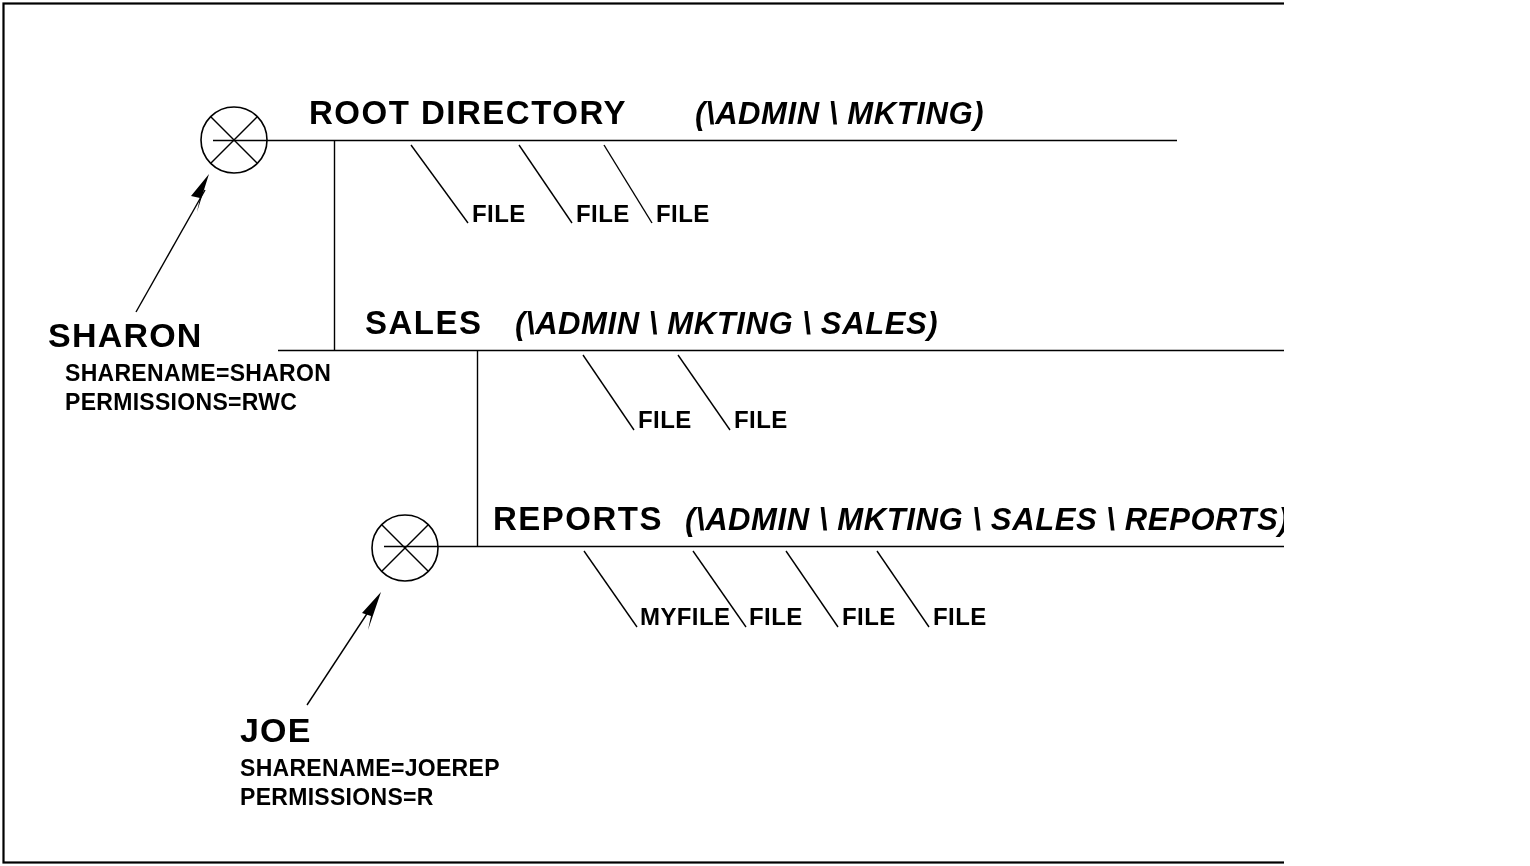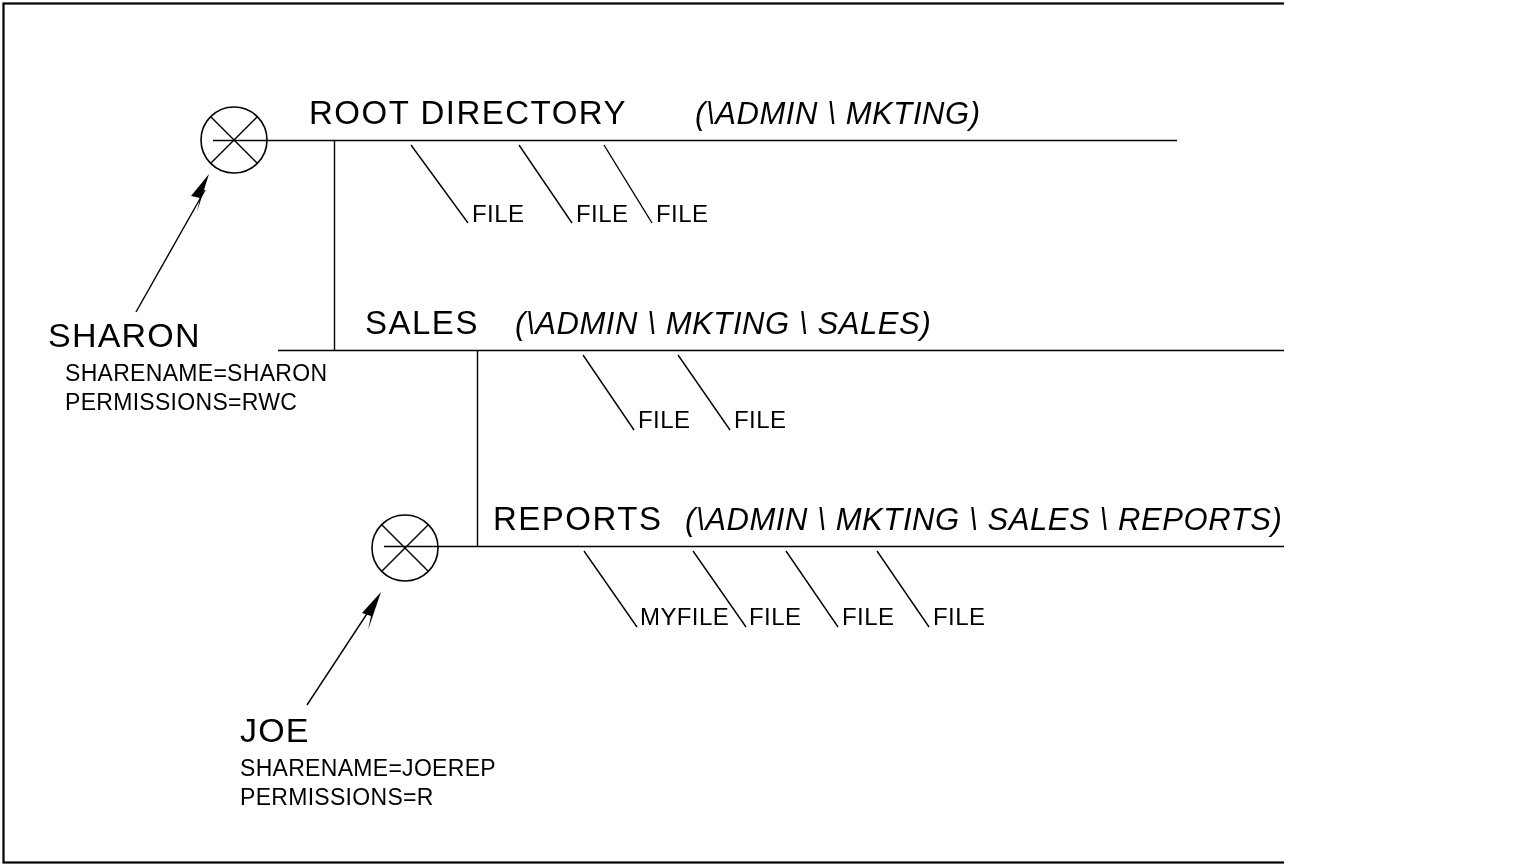--- a/index.html
+++ b/index.html
@@ -10,20 +10,21 @@
   }
   body {
     font-family: "Liberation Sans", sans-serif;
   }
   #canvas-wrap {
     position: relative;
     width: 1284px;
     height: 866px;
     background: #ffffff;
     overflow: hidden;
+    font-weight: bold;
   }
   svg#diagram {
     display: block;
     width: 1530px;
     height: 866px;
   }
   .stroke {
     stroke: #000000;
     fill: none;
     stroke-width: 1.6;

